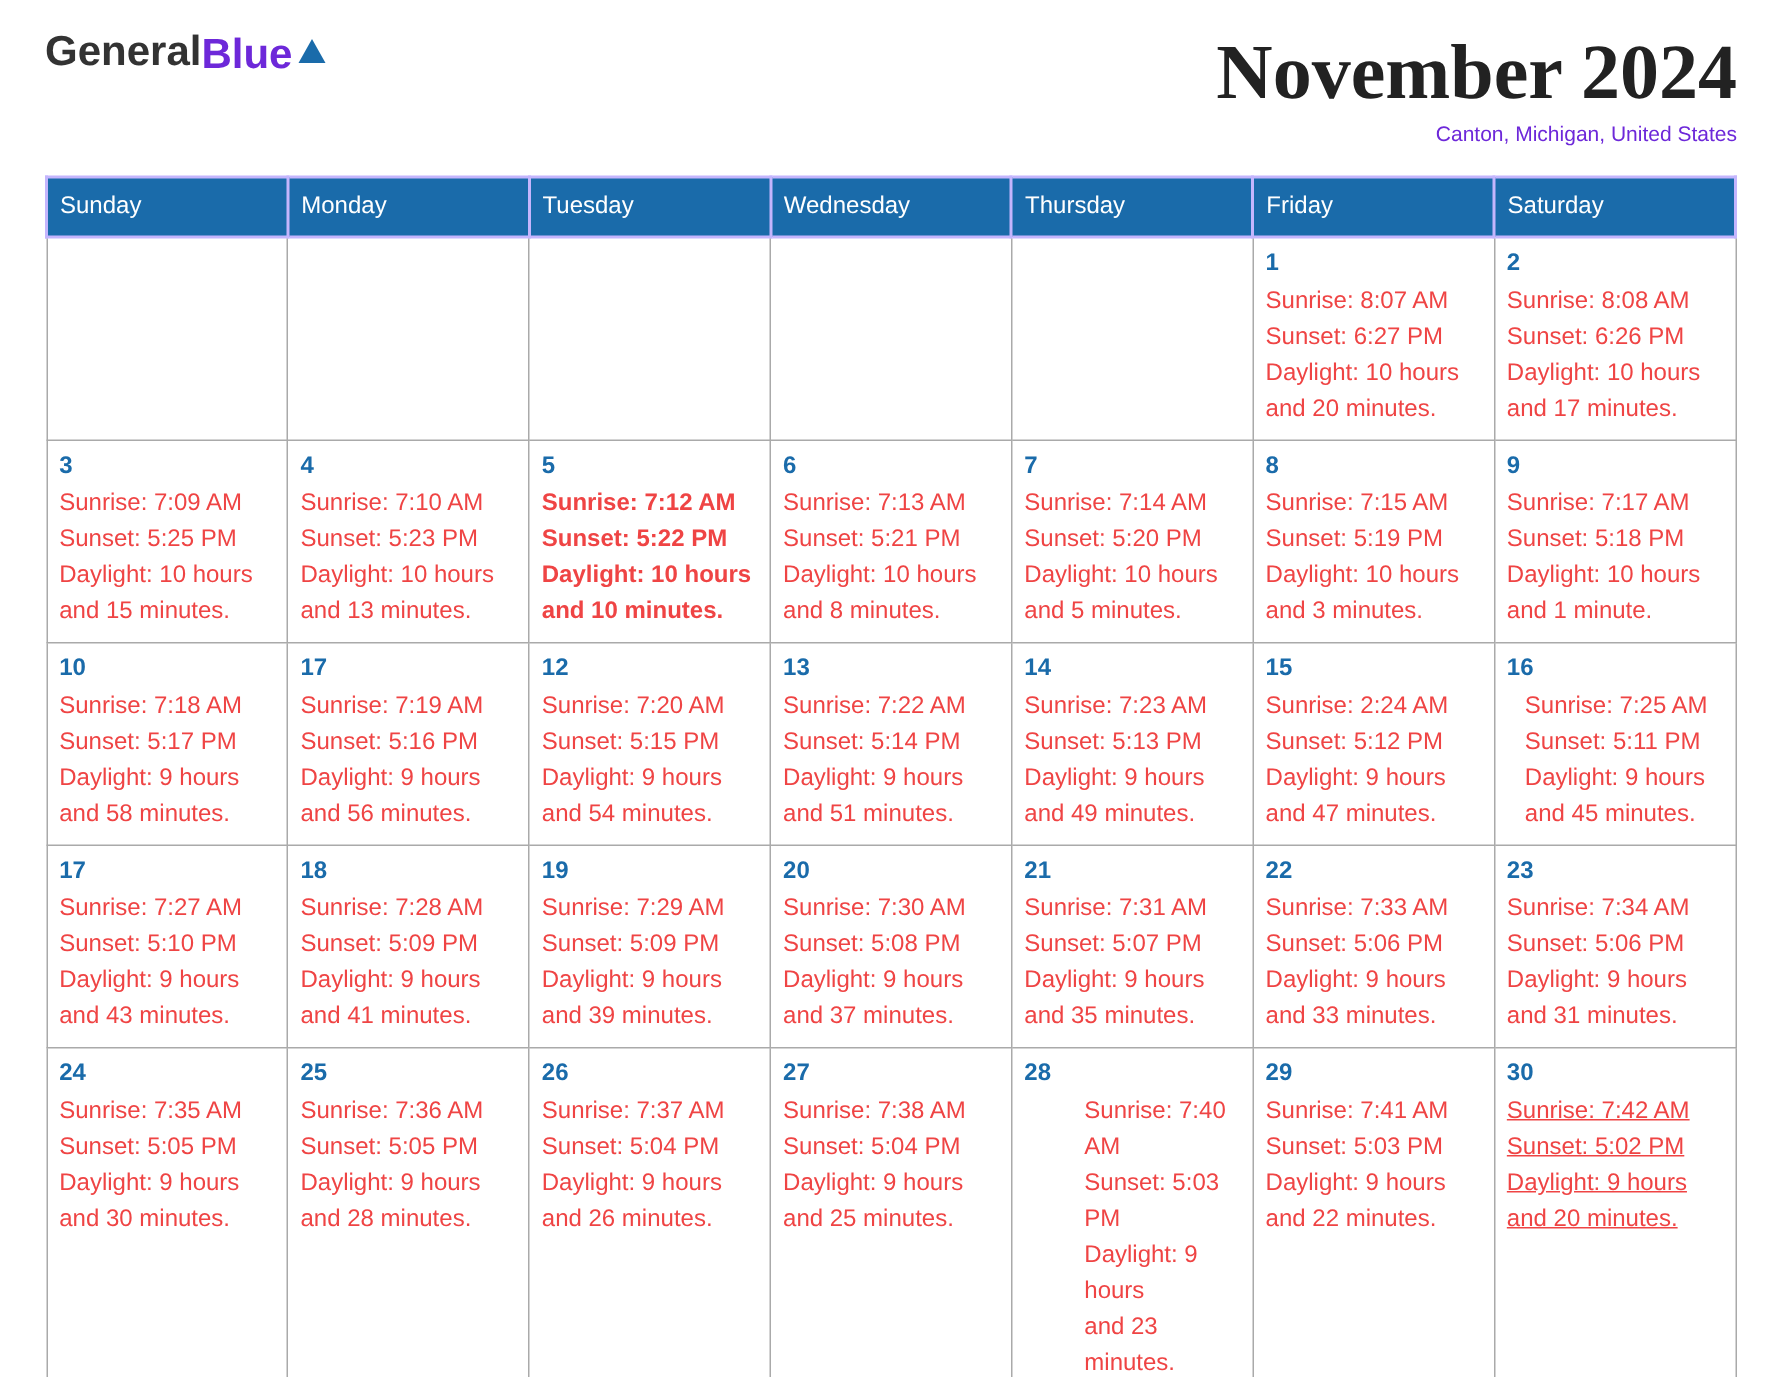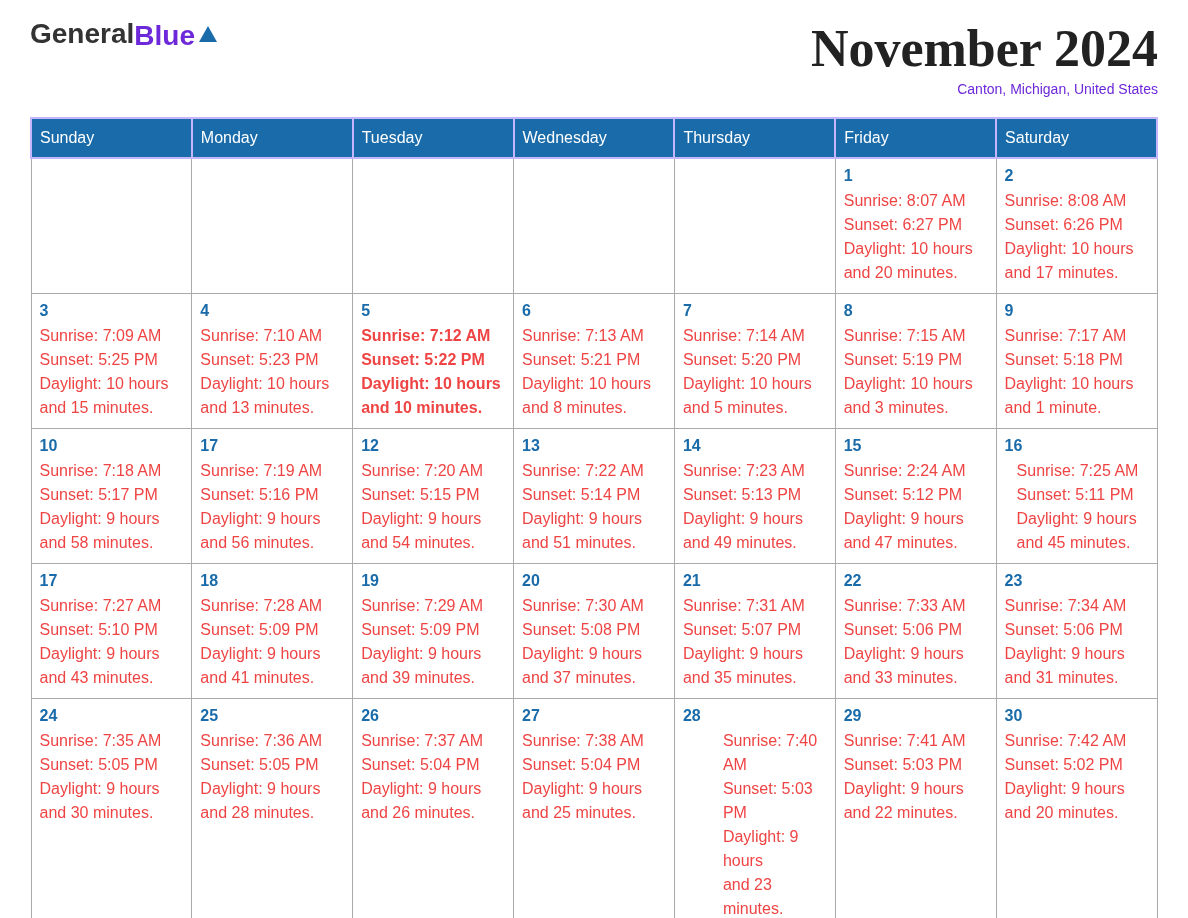--- a/index.html
+++ b/index.html
@@ -339,20 +339,20 @@
         </td>
         <td>
           <span class="day-number">29</span>
           <div class="day-info" style="white-space: pre-line;">Sunrise: 7:41 AM
 Sunset: 5:03 PM
 Daylight: 9 hours
 and 22 minutes.</div>
         </td>
         <td>
           <span class="day-number">30</span>
-          <div class="day-info" style="white-space: pre-line;">Sunrise: 7:42 AM
+          <div class="day-info" style="white-space: pre-line; text-decoration: underline;">Sunrise: 7:42 AM
 Sunset: 5:02 PM
 Daylight: 9 hours
 and 20 minutes.</div>
         </td>
       </tr>
     </tbody>
 </table>
 
 </body></html>

